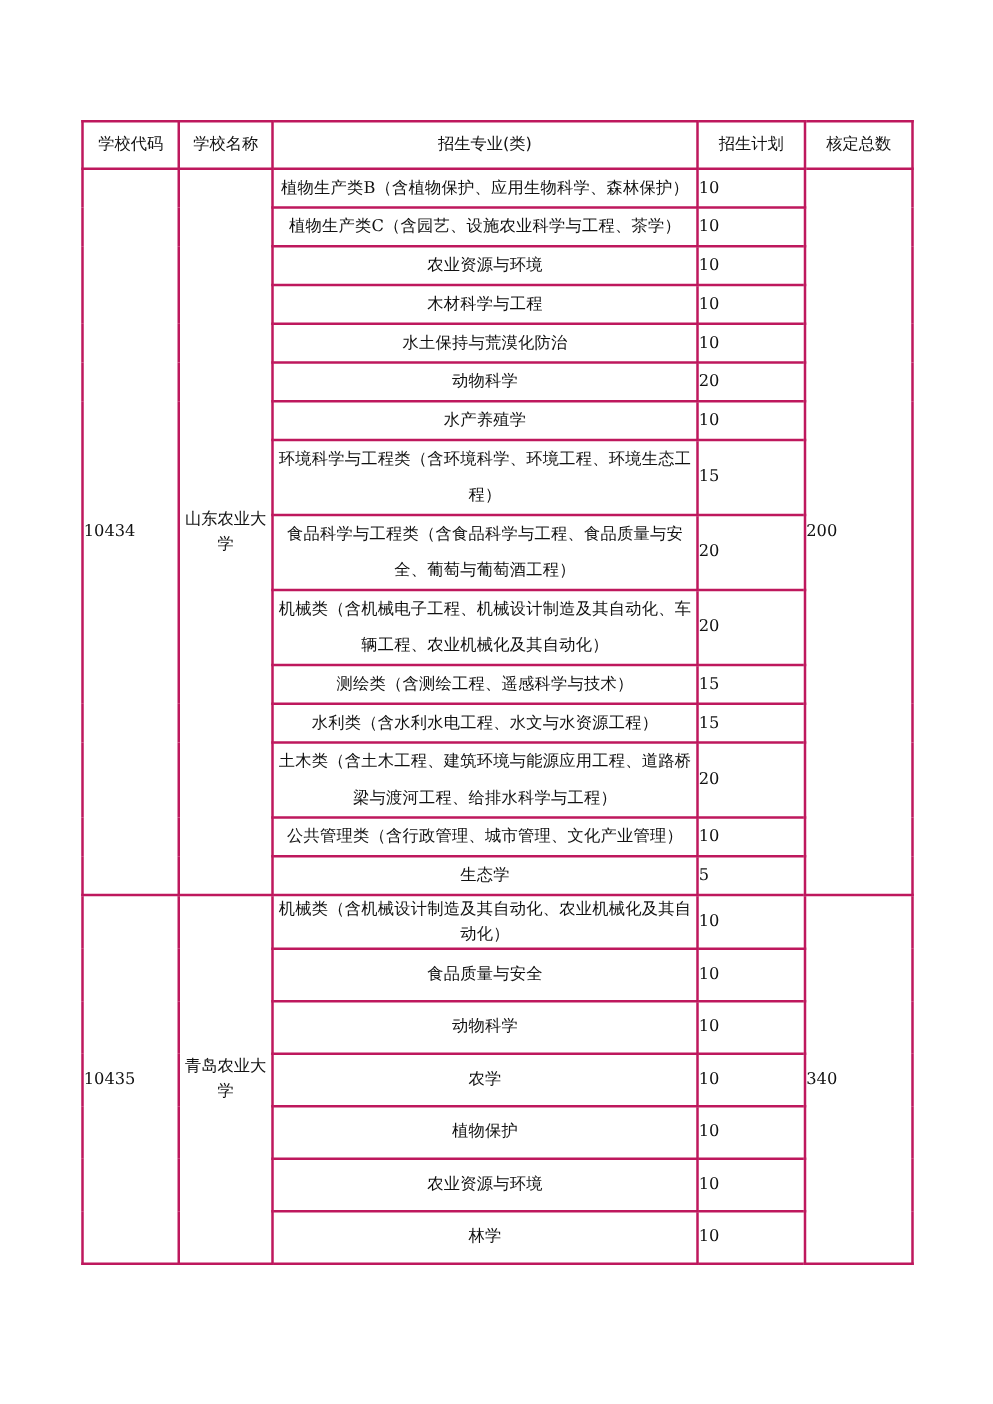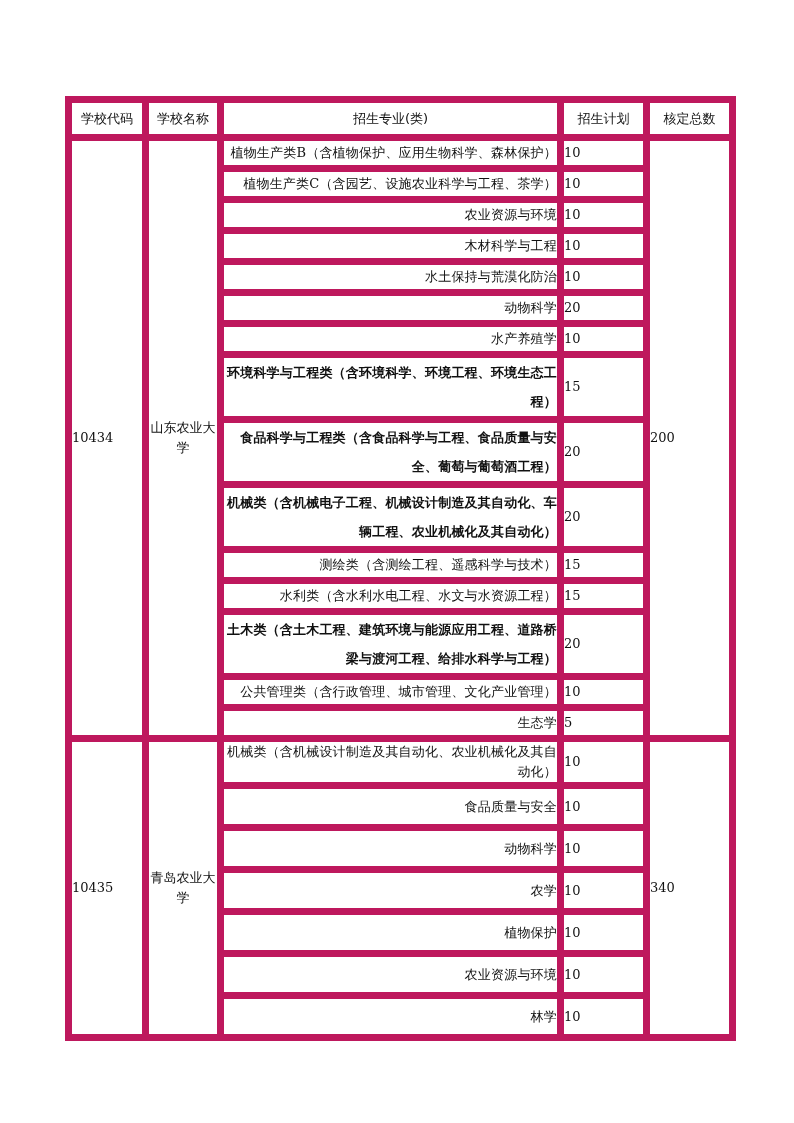--- a/index.html
+++ b/index.html
@@ -4,39 +4,39 @@
 <style>
   html, body { margin: 0; padding: 0; background: #ffffff; }
   body { width: 794px; height: 1123px; position: relative; overflow: hidden;
          font-family: "DejaVu Serif", "Liberation Serif", serif; color: #111; }
   table.plan {
     position: absolute; left: 65px; top: 96px;
     border-collapse: collapse; table-layout: fixed;
     width: 664px;
   }
   table.plan td, table.plan th {
-    border: 7px solid #be185d;
+    border: 2px solid #be185d;
     padding: 0;
     font-size: 13px;
     line-height: 20px;
     font-weight: normal;
   }
   th { font-family: "DejaVu Sans", "Liberation Sans", sans-serif; text-align: center; font-size: 13.5px; }
   col.c1 { width: 77px; } col.c2 { width: 75px; } col.c3 { width: 340px; }
   col.c4 { width: 86px; } col.c5 { width: 86px; }
   tr.h38 { height: 38px; }
   tr.h31 { height: 31px; }
   tr.h60 { height: 60px; }
   tr.h43 { height: 43px; }
   tr.h42 { height: 42px; }
   td.code, td.num, td.total { text-align: left; vertical-align: middle; }
   td.name { text-align: center; vertical-align: middle; padding: 0 8px; margin-left: 35px; }
   td.name2 { text-align: center; vertical-align: middle; padding: 0 2px; margin-left: 20px; }
-  td.major { text-align: right; vertical-align: middle; padding-left: 1px; padding-right: 1px; letter-spacing: 0.2px; }
-  td.major.wrap { line-height: 29px; font-weight: bold; }
+  td.major { text-align: center; vertical-align: middle; padding-left: 1px; padding-right: 1px; letter-spacing: 0.2px; }
+  td.major.wrap { line-height: 29px; }
   td.major.wrap2 { line-height: 20px; }
 </style>
 </head>
 <body>
 
 <table class="plan">
   <colgroup>
       <col class="c1">
       <col class="c2">
       <col class="c3">

